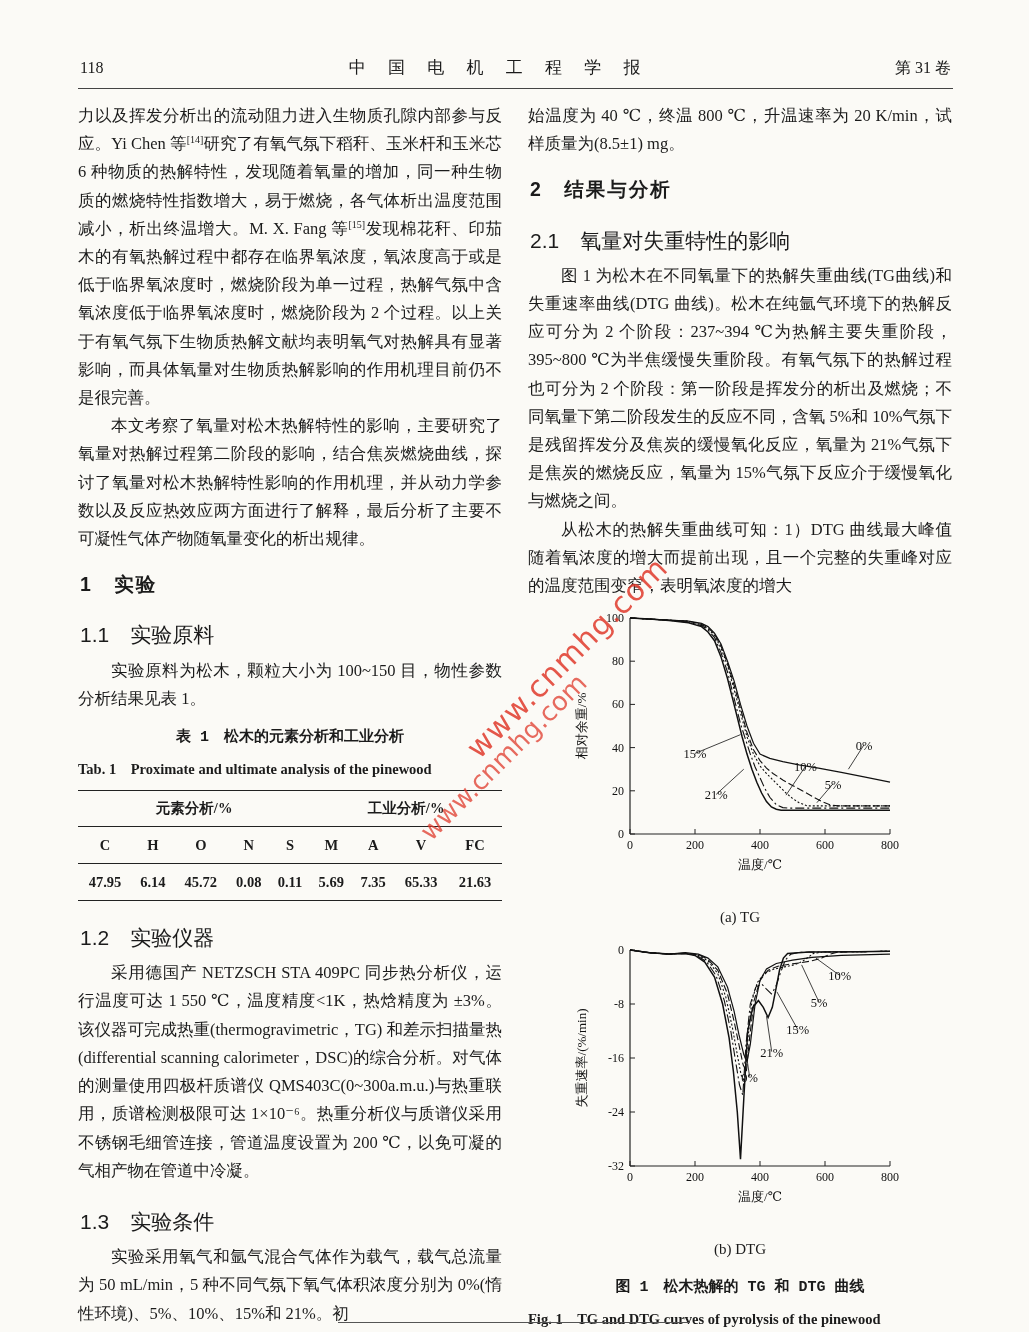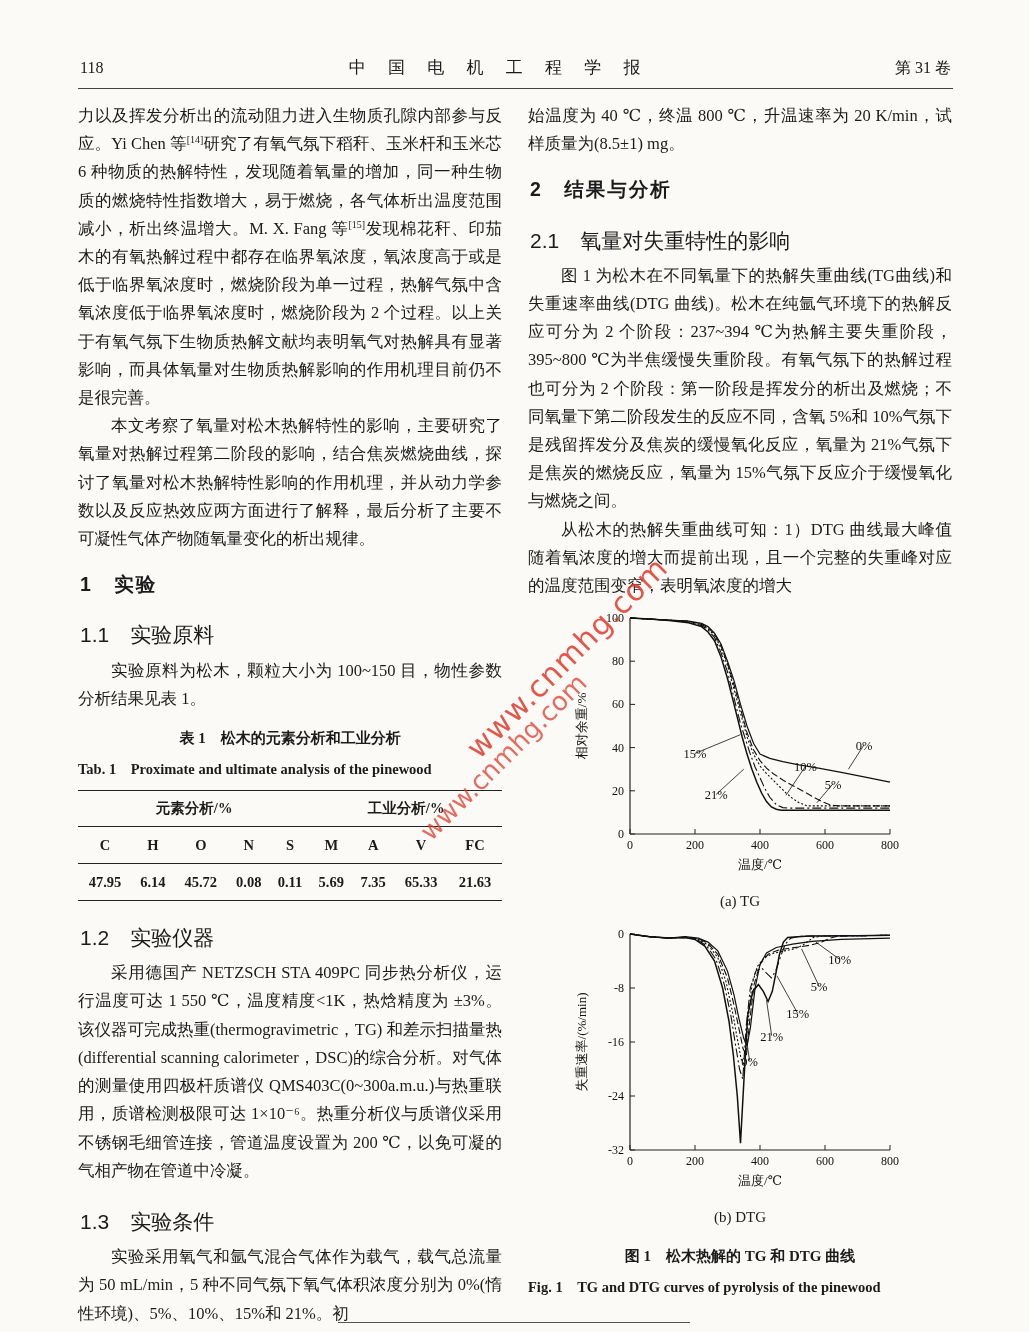--- a/index.html
+++ b/index.html
@@ -21,35 +21,35 @@
   .sup{vertical-align:super;font-size:10px;line-height:0}
   h2.sec{
     font-family:"Liberation Sans","DejaVu Sans",sans-serif;
     font-size:19.5px;font-weight:bold;margin:17px 0 11px 2px;letter-spacing:2px;
   }
   h3.subsec{
     font-family:"Liberation Sans","DejaVu Sans",sans-serif;
     font-size:21px;font-weight:normal;margin:23px 0 7px 2px;
   }
   .caption-zh{
-    text-align:center;font-family:Liberation Serif, serif;
+    text-align:center;font-family:Liberation Mono, monospace;
     font-weight:bold;font-size:15px;margin-top:11px;
   }
   .caption-en{
     text-align:left;font-weight:bold;font-size:14.5px;margin:3px 0 7px;
   }
   table.analysis{
     width:100%;border-collapse:collapse;font-size:14.5px;
     border-top:1.6px solid #222;border-bottom:1.6px solid #222;margin-bottom:6px;
   }
   table.analysis th,table.analysis td{text-align:center;font-weight:bold;padding:4px 0}
   table.analysis tr.group th{border-bottom:0.8px solid #222;padding:3px 0}
   table.analysis tr.cols th{border-bottom:0.8px solid #222}
   figure.chart-fig{margin:8px 0 2px;text-align:center}
-  figure.chart-fig figcaption{font-size:15px;margin-top:2px}
+  figure.chart-fig figcaption{font-size:15px;margin-top:18px}
   svg text{font-family:"Liberation Serif","DejaVu Serif",serif;fill:#111}
   svg .tick{font-size:12px}
   svg .axlab{font-size:13px}
   svg .ann{font-size:12.5px}
   .watermark{
     position:absolute;color:#e03a2c;opacity:0.85;pointer-events:none;
     font-family:"DejaVu Sans","Liberation Sans",sans-serif;
     transform:rotate(-45deg);white-space:nowrap;
   }
   .wm1{left:432px;top:640px;font-size:30px;letter-spacing:1px}

